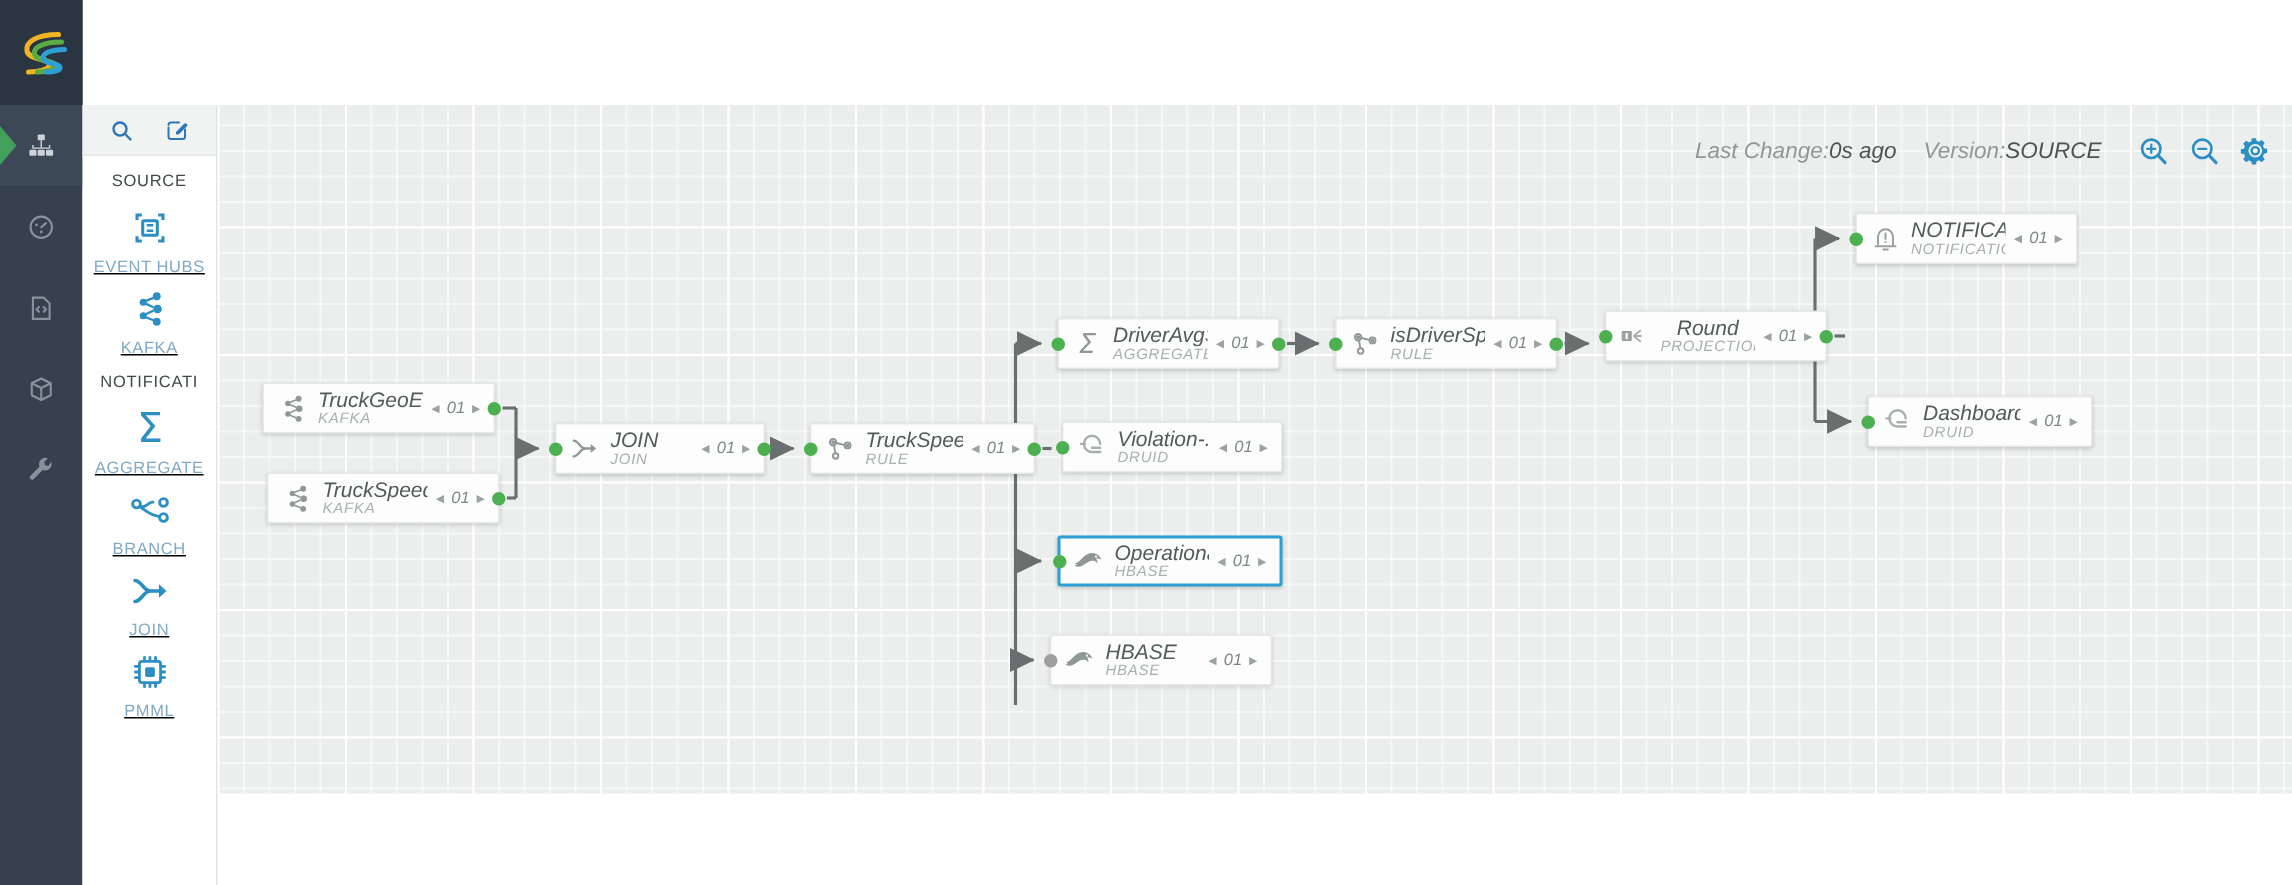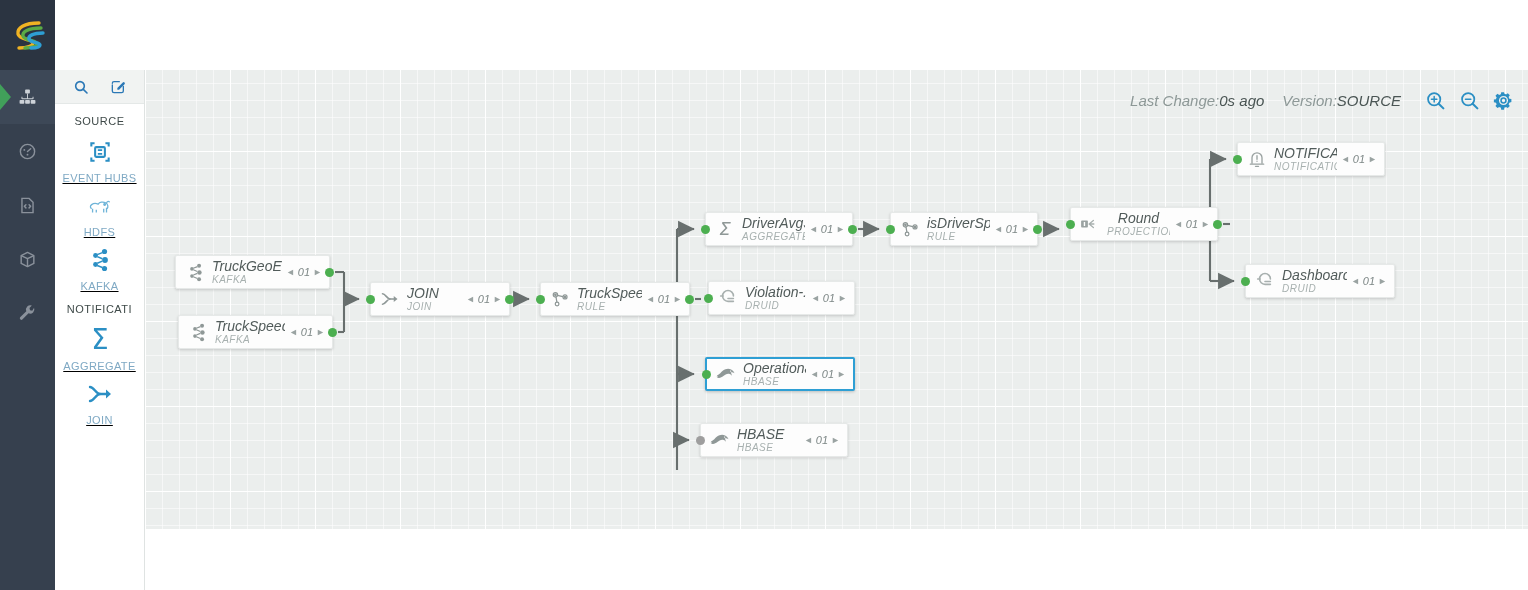--- a/index.html
+++ b/index.html
@@ -256,31 +256,20 @@
       <span class="pal-icon">
         <svg width="26" height="26" viewBox="0 0 24 24" fill="none" stroke="#2b8fc4" stroke-width="1.9">
           <path d="M4 7V4h3M20 7V4h-3M4 17v3h3M20 17v3h-3"></path>
           <rect x="7.5" y="7.5" width="9" height="9" rx="1"></rect>
           <path d="M10 10.3h4M10 13.7h4" stroke-width="1.6"></path>
         </svg>
       </span>
       <span class="pal-label">EVENT HUBS</span>
     </div>
 
-    <div class="pal-item">
-      <span class="pal-icon">
-        <svg width="26" height="24" viewBox="0 0 28 24" fill="none" stroke="#6fb4d8" stroke-width="1.4">
-          <path d="M5 15c-1.5-1-2-3 0-4.5C7 9 10 9 12 10c1.5-2 5-3 8-1.5 3 1.5 3 5 1.5 6.5"></path>
-          <path d="M6 15v4M10 16v3M18 15v4M21 14v5"></path>
-          <path d="M21 9c.5-2 2-2.5 3-1.5" stroke-linecap="round"></path>
-          <circle cx="19" cy="10.5" r=".9" fill="#6fb4d8"></circle>
-        </svg>
-      </span>
-      <span class="pal-label">HDFS</span>
-    </div>
 
     <div class="pal-item">
       <span class="pal-icon">
         <svg width="24" height="26" viewBox="0 0 24 26" fill="#2b8fc4">
           <circle cx="16.5" cy="4.5" r="2.6"></circle>
           <circle cx="16.5" cy="21.5" r="2.6"></circle>
           <circle cx="17" cy="13" r="2.9"></circle>
           <circle cx="7.5" cy="8.5" r="2.4"></circle>
           <circle cx="7.5" cy="17.5" r="2.4"></circle>
           <path d="M9.3 9.6l5 2.2M9.3 16.3l5-2.2M9.2 7.6l5.2-2M9.2 18.5l5.2 2" stroke="#2b8fc4" stroke-width="1.5"></path>
@@ -293,32 +282,53 @@
 
     <div class="pal-item">
       <span class="pal-icon">
         <svg width="30" height="30" viewBox="0 0 24 24">
           <text x="12" y="19" font-family="'DejaVu Sans', sans-serif" font-size="22" fill="#2b8fc4" text-anchor="middle">Σ</text>
         </svg>
       </span>
       <span class="pal-label">AGGREGATE</span>
     </div>
 
+    <div class="pal-item">
+      <span class="pal-icon">
+        <svg width="28" height="24" viewBox="0 0 28 24" fill="none" stroke="#2b8fc4" stroke-width="1.9">
+          <circle cx="5" cy="8" r="2.6"></circle>
+          <circle cx="23" cy="7" r="2.6"></circle>
+          <circle cx="23" cy="17" r="2.6"></circle>
+          <path d="M7.4 9.2C11 12 13 6 16 6.8M7.4 10c3.6 2.2 6 5.4 13 6.4" stroke-linecap="round"></path>
+        </svg>
+      </span>
+      <span class="pal-label">BRANCH</span>
+    </div>
 
     <div class="pal-item">
       <span class="pal-icon">
         <svg width="30" height="24" viewBox="0 0 30 24" fill="none" stroke="#2b8fc4" stroke-width="2.4">
           <path d="M5 5c4 0 6 7 10 7M5 19c4 0 6-7 10-7" stroke-linecap="round"></path>
           <path d="M15 12h8" stroke-linecap="round"></path>
           <path d="M21 7.5l5 4.5-5 4.5z" fill="#2b8fc4" stroke="none"></path>
         </svg>
       </span>
       <span class="pal-label">JOIN</span>
     </div>
 
+    <div class="pal-item">
+      <span class="pal-icon">
+        <svg width="26" height="26" viewBox="0 0 24 24" fill="none" stroke="#2b8fc4" stroke-width="1.7">
+          <rect x="5.5" y="5.5" width="13" height="13" rx="1.5"></rect>
+          <rect x="9" y="9" width="6" height="6" rx="1" fill="#2b8fc4" stroke="none"></rect>
+          <path d="M8.6 3v2.2M12 3v2.2M15.4 3v2.2M8.6 18.8V21M12 18.8V21M15.4 18.8V21M3 8.6h2.2M3 12h2.2M3 15.4h2.2M18.8 8.6H21M18.8 12H21M18.8 15.4H21" stroke-linecap="round"></path>
+        </svg>
+      </span>
+      <span class="pal-label">PMML</span>
+    </div>
   </div>
 
   <div class="canvas">
 
     <div class="canvas-status">
       <span class="stat">
         <span>Last Change:</span><b>0s ago</b>
       </span>
       <span class="stat">
         <span>Version:</span><b>SOURCE</b>

